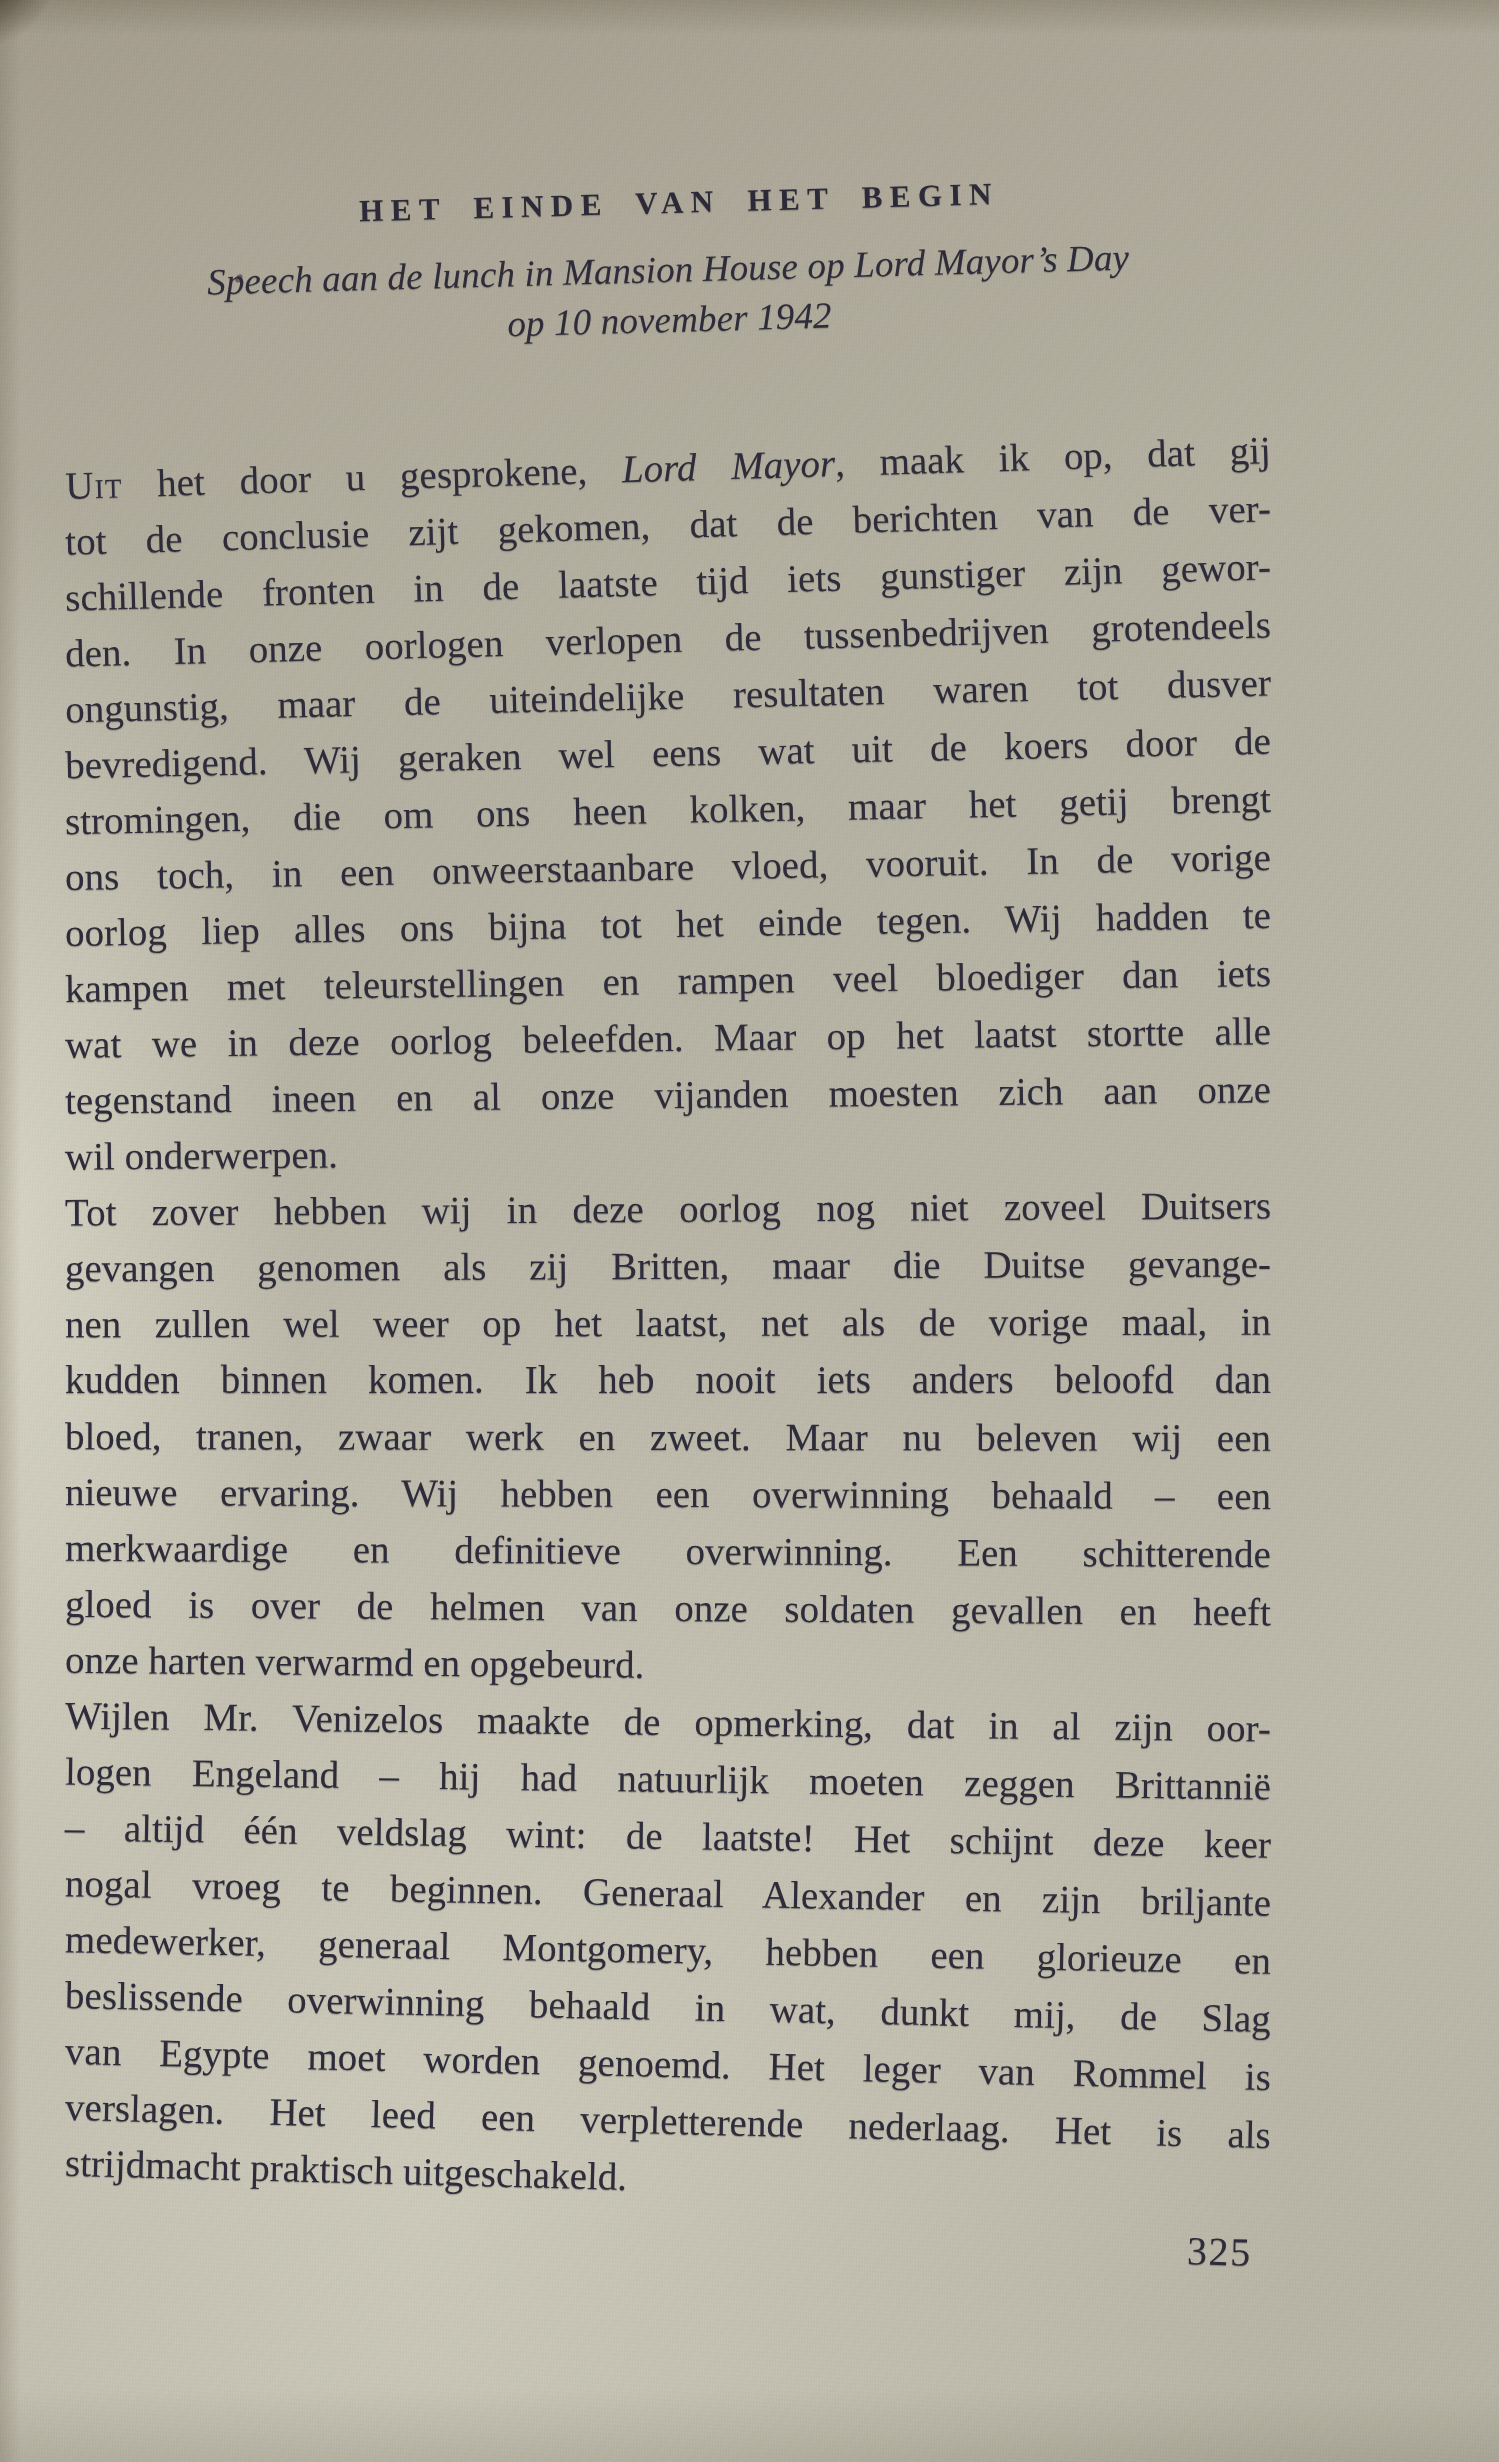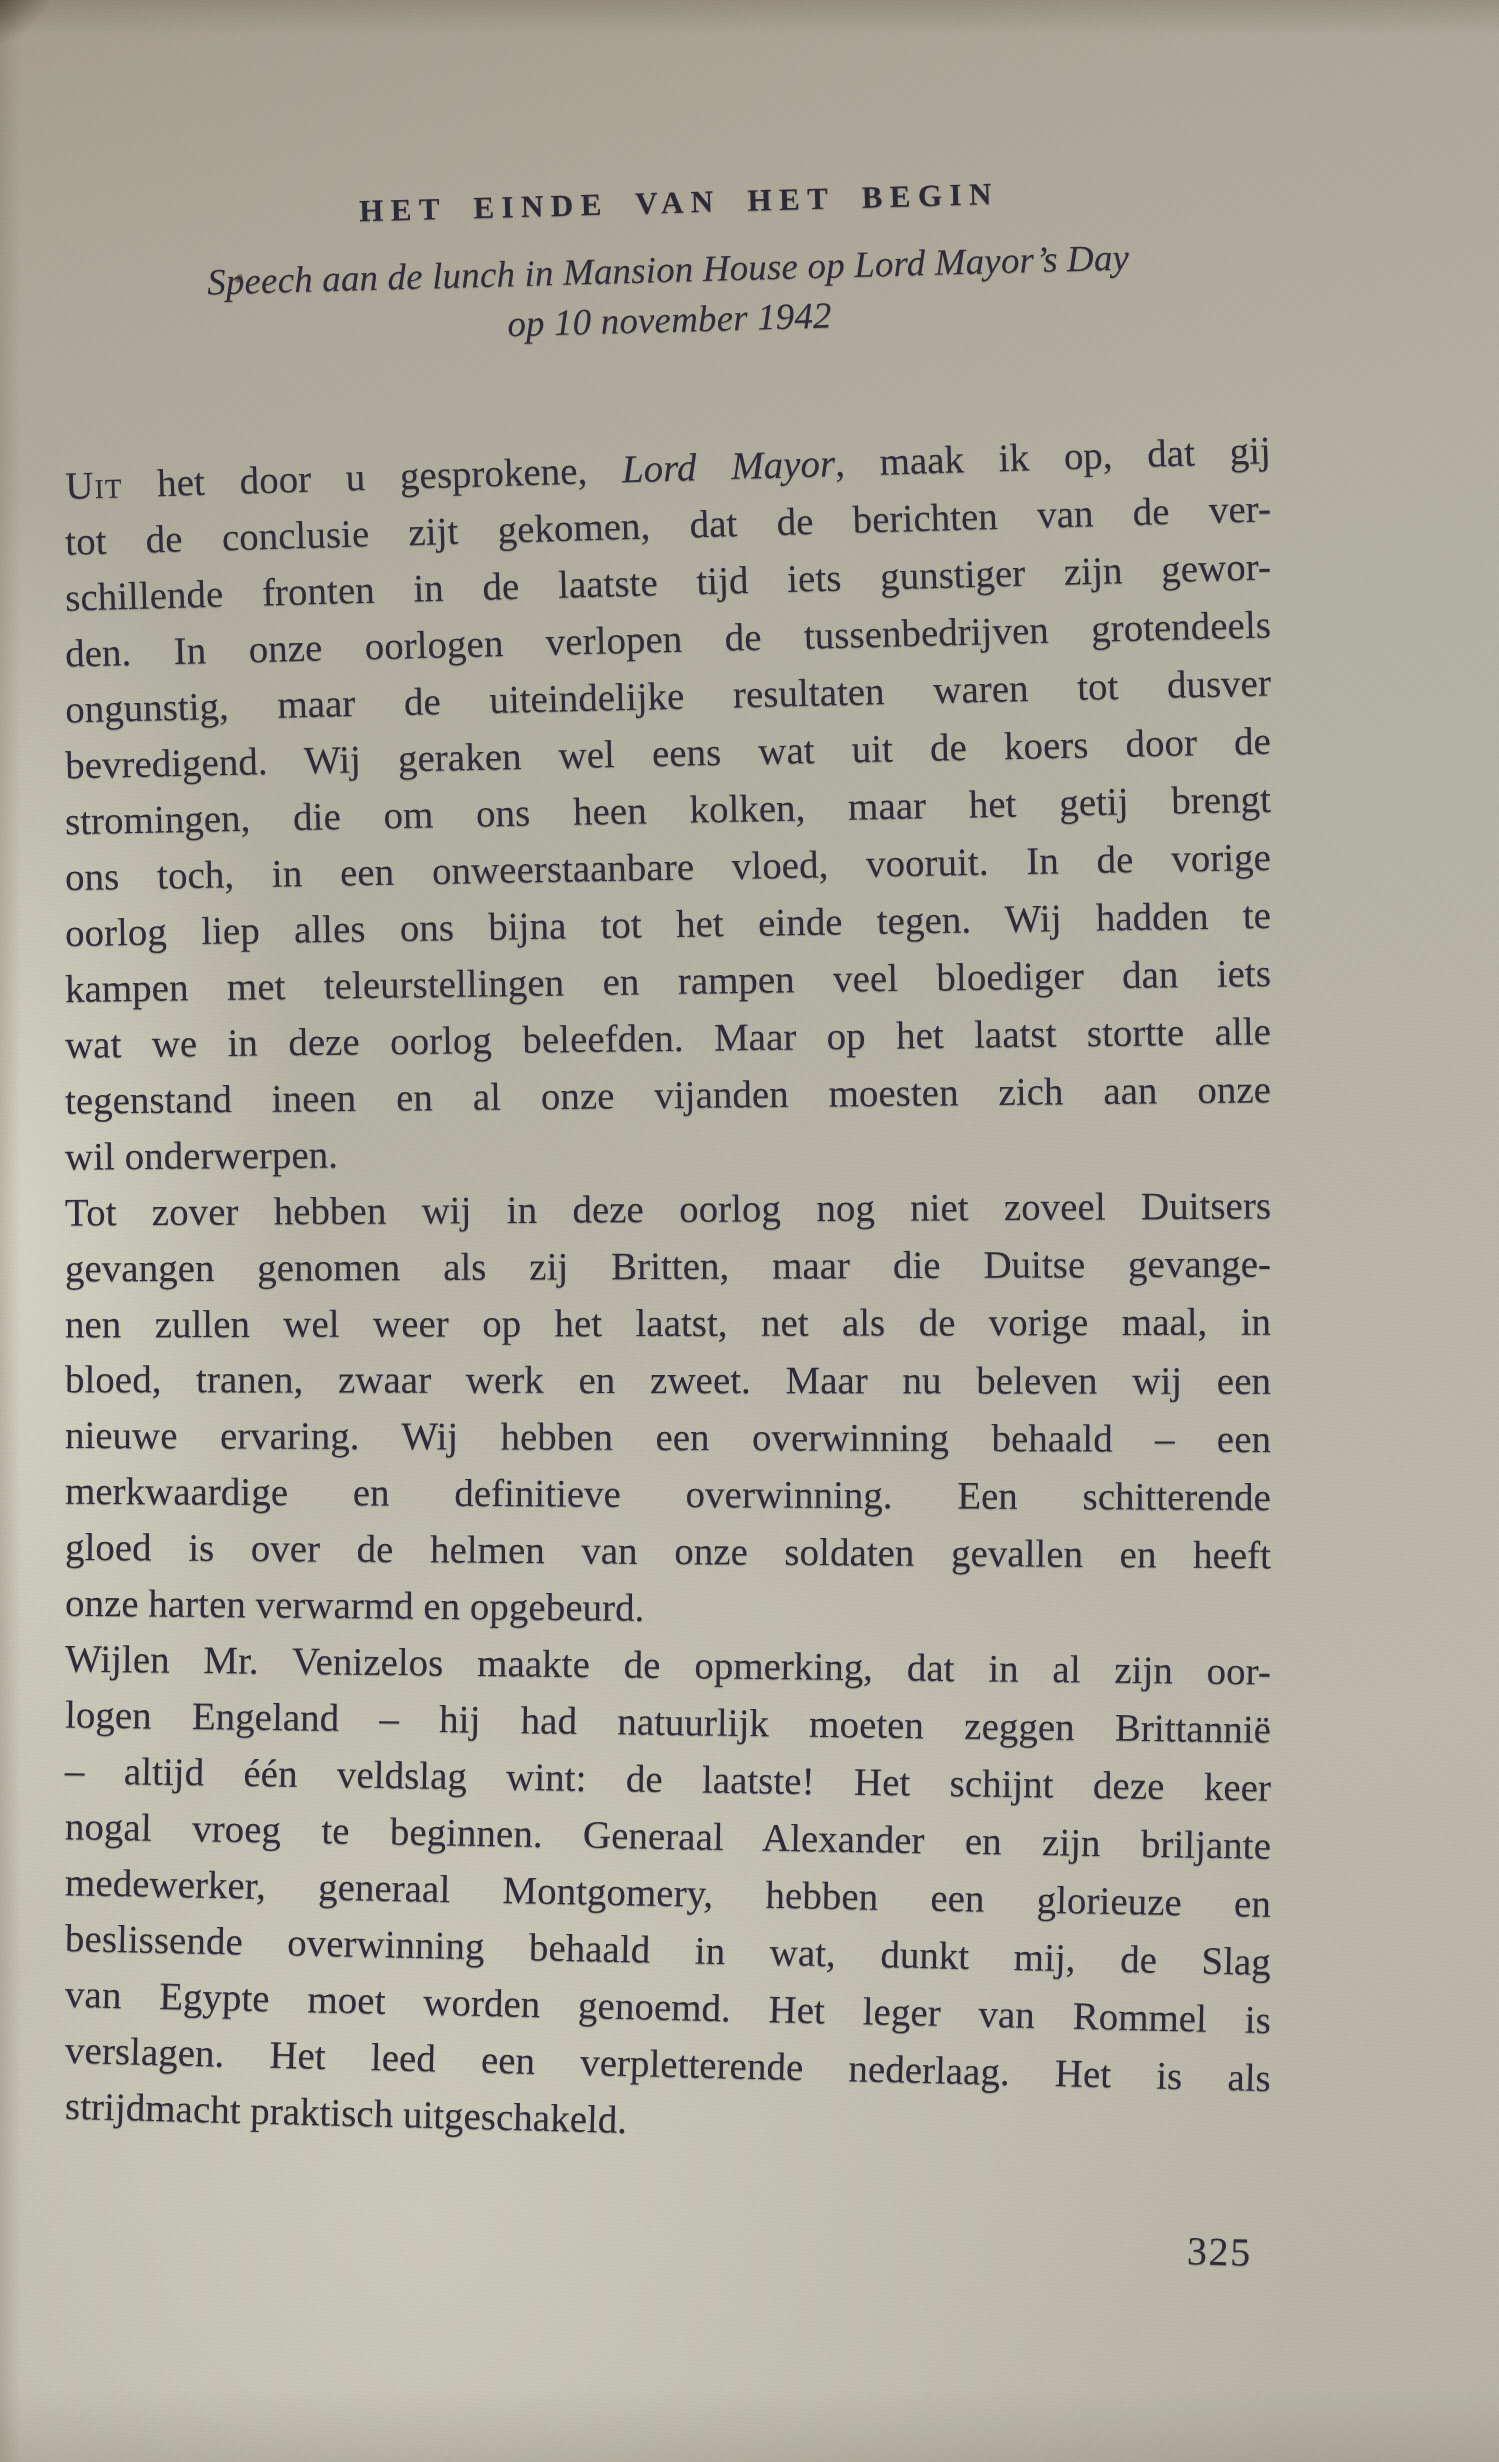--- a/index.html
+++ b/index.html
@@ -84,20 +84,21 @@
     <div class="bodyline" style="transform: rotate(-1.07deg);">stromingen, die om ons heen kolken, maar het getij brengt</div>
     <div class="bodyline" style="transform: rotate(-0.96deg);">ons toch, in een onweerstaanbare vloed, vooruit. In de vorige</div>
     <div class="bodyline" style="transform: rotate(-0.86deg);">oorlog liep alles ons bijna tot het einde tegen. Wij hadden te</div>
     <div class="bodyline" style="transform: rotate(-0.76deg);">kampen met teleurstellingen en rampen veel bloediger dan iets</div>
     <div class="bodyline" style="transform: rotate(-0.65deg);">wat we in deze oorlog beleefden. Maar op het laatst stortte alle</div>
     <div class="bodyline" style="transform: rotate(-0.54deg);">tegenstand ineen en al onze vijanden moesten zich aan onze</div>
     <div class="bodyline pl" style="transform: rotate(-0.44deg);">wil onderwerpen.</div>
     <div class="bodyline" style="transform: rotate(-0.34deg);">Tot zover hebben wij in deze oorlog nog niet zoveel Duitsers</div>
     <div class="bodyline" style="transform: rotate(-0.23deg);">gevangen genomen als zij Britten, maar die Duitse gevange-</div>
     <div class="bodyline" style="transform: rotate(-0.13deg);">nen zullen wel weer op het laatst, net als de vorige maal, in</div>
+    <div class="bodyline" style="transform: rotate(-0.02deg);">kudden binnen komen. Ik heb nooit iets anders beloofd dan</div>
     <div class="bodyline" style="transform: rotate(0.08deg);">bloed, tranen, zwaar werk en zweet. Maar nu beleven wij een</div>
     <div class="bodyline" style="transform: rotate(0.19deg);">nieuwe ervaring. Wij hebben een overwinning behaald – een</div>
     <div class="bodyline" style="transform: rotate(0.3deg);">merkwaardige en definitieve overwinning. Een schitterende</div>
     <div class="bodyline" style="transform: rotate(0.4deg);">gloed is over de helmen van onze soldaten gevallen en heeft</div>
     <div class="bodyline pl" style="transform: rotate(0.5deg);">onze harten verwarmd en opgebeurd.</div>
     <div class="bodyline" style="transform: rotate(0.61deg);">Wijlen Mr. Venizelos maakte de opmerking, dat in al zijn oor-</div>
     <div class="bodyline" style="transform: rotate(0.72deg);">logen Engeland – hij had natuurlijk moeten zeggen Brittannië</div>
     <div class="bodyline" style="transform: rotate(0.82deg);">– altijd één veldslag wint: de laatste! Het schijnt deze keer</div>
     <div class="bodyline" style="transform: rotate(0.93deg);">nogal vroeg te beginnen. Generaal Alexander en zijn briljante</div>
     <div class="bodyline" style="transform: rotate(1.03deg);">medewerker, generaal Montgomery, hebben een glorieuze en</div>

